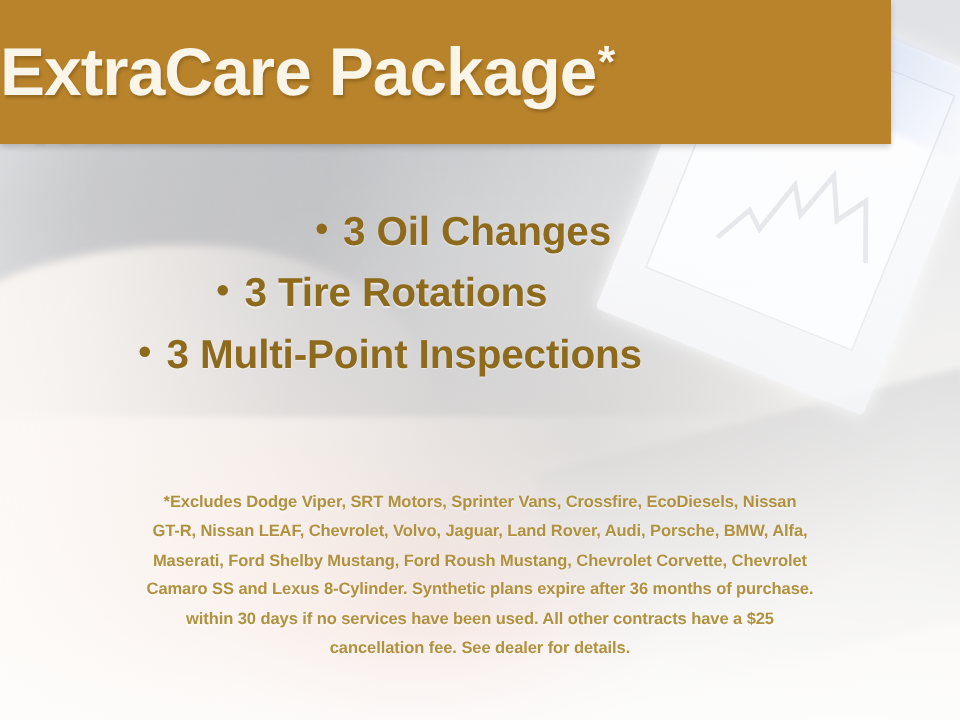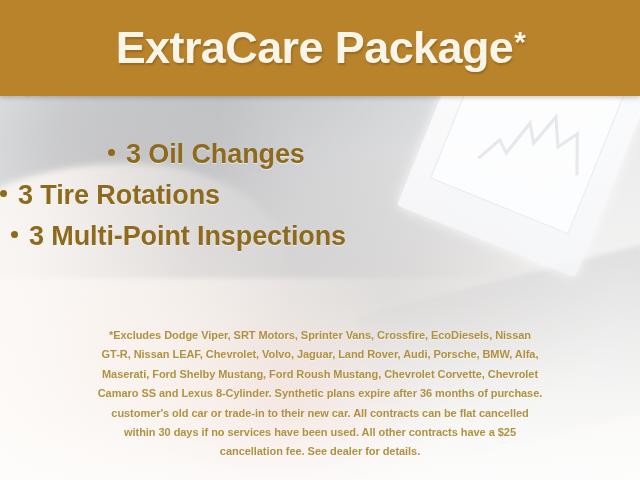--- a/index.html
+++ b/index.html
@@ -132,26 +132,26 @@
     inset: 0;
     background:
       linear-gradient(to bottom, rgba(255,255,255,0.42) 0%, rgba(255,255,255,0.50) 30%, rgba(255,255,255,0.62) 62%, rgba(255,255,255,0.74) 88%, rgba(255,255,255,0.86) 100%);
   }
 
   
   .header-band {
     position: absolute;
     left: 0;
     top: 0;
-    width: 640px;
+    width: 594px;
     height: 96px;
     background: #b9832c;
     display: flex;
     align-items: center;
-    justify-content: center;
+    justify-content: flex-start;
     box-shadow: 0 2px 4px rgba(0,0,0,0.18);
   }
   .title {
     color: #faf5e9;
     font-size: 45px;
     font-weight: bold;
     letter-spacing: -0.6px;
     line-height: 1;
     white-space: nowrap;
     text-shadow: 1px 2px 2px rgba(90,60,10,0.35);
@@ -165,21 +165,21 @@
     top: 2px;
     left: 1px;
   }
 
   
   .bullets {
     position: absolute;
     left: 0;
     right: 0;
     top: 134px;
-    text-align: left;
+    text-align: center;
     padding-right: 130px;
   }
   .bullet {
     color: #8d6a1c;
     font-size: 27px;
     font-weight: bold;
     line-height: 41px;
     letter-spacing: -0.1px;
     white-space: nowrap;
     text-shadow: 0 1px 1px rgba(255,255,255,0.55);
@@ -251,18 +251,17 @@
     <div class="bullet b3">
       <span class="dot"></span><span>3 Multi-Point Inspections</span>
     </div>
   </div>
 
   <div class="fineprint">
     <div>*Excludes Dodge Viper, SRT Motors, Sprinter Vans, Crossfire, EcoDiesels, Nissan</div>
     <div>GT-R, Nissan LEAF, Chevrolet, Volvo, Jaguar, Land Rover, Audi, Porsche, BMW, Alfa,</div>
     <div>Maserati, Ford Shelby Mustang, Ford Roush Mustang, Chevrolet Corvette, Chevrolet</div>
     <div>Camaro SS and Lexus 8-Cylinder. Synthetic plans expire after 36 months of purchase.</div>
-    <div>customer's old car or trade-in to their new car. All contracts can be flat cancelled</div>
     <div>within 30 days if no services have been used. All other contracts have a $25</div>
     <div>cancellation fee. See dealer for details.</div>
   </div>
 
 </div>
 
 </body></html>

